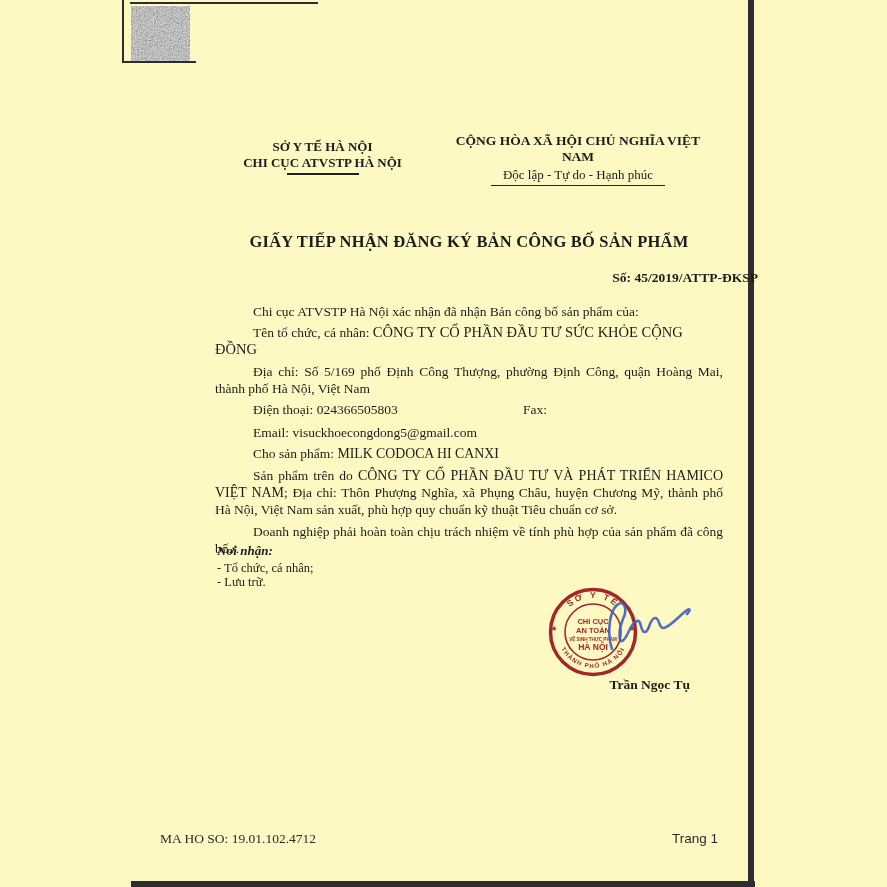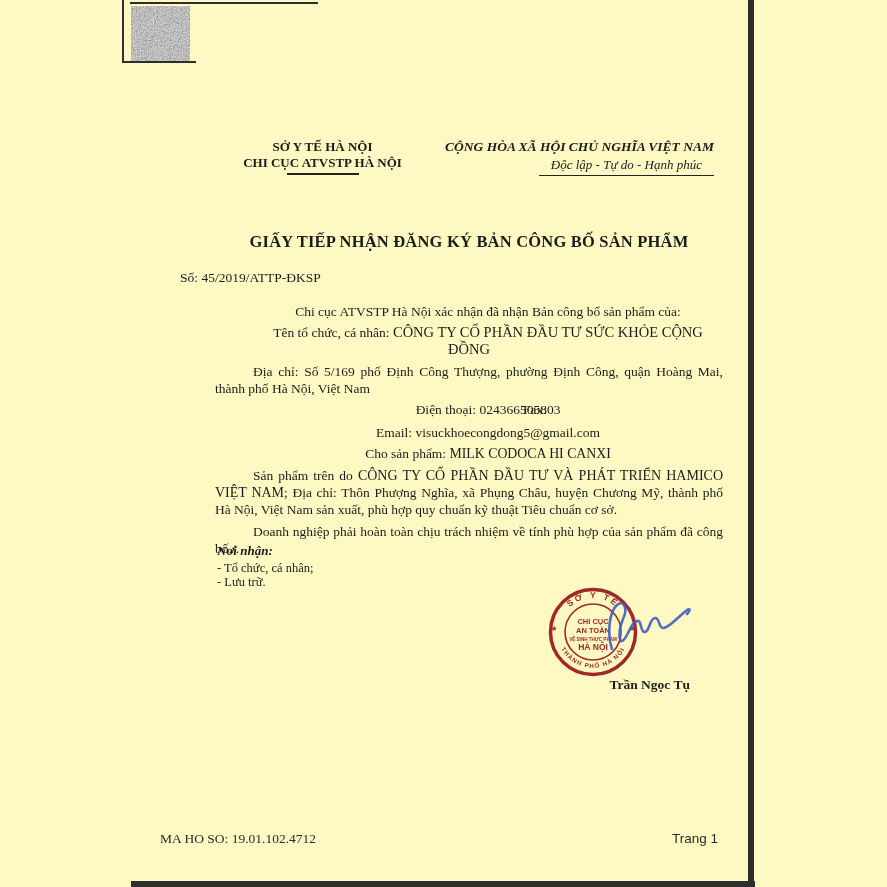--- a/index.html
+++ b/index.html
@@ -12,36 +12,36 @@
   .frame-vline{position:absolute;left:122px;top:0;width:2px;height:63px;background:#2d2d2d;}
   .frame-bline{position:absolute;left:122px;top:61px;width:74px;height:2px;background:#2d2d2d;}
   .frame-tline{position:absolute;left:130px;top:2px;width:188px;height:2px;background:#2d2d2d;}
   .edge-right{position:absolute;left:748px;top:0;width:6px;height:887px;background:#2e2e2e;}
   .edge-bottom{position:absolute;left:131px;top:881px;width:624px;height:6px;background:#2e2e2e;}
 
   
   .hdr-left{position:absolute;left:230px;top:139px;width:185px;text-align:center;
     font-weight:bold;font-size:13px;line-height:16px;}
   .hr-short{width:72px;height:2px;background:#222;margin:2px auto 0;}
-  .hdr-right{position:absolute;left:442px;top:139px;width:272px;text-align:right;font-style:italic;}
+  .hdr-right{position:absolute;left:442px;top:133px;width:272px;text-align:center;}
   .hdr-right .l1{font-weight:bold;font-size:13.5px;line-height:16px;}
   .hdr-right .l2{display:inline-block;font-size:13px;line-height:16px;
     border-bottom:1.5px solid #222;padding:0 12px 2px;}
   .date-line{position:absolute;left:400px;top:188px;width:275px;text-align:right;
     font-style:italic;font-size:13.5px;}
 
   
   .doc-title{position:absolute;left:180px;top:232px;width:578px;text-align:center;
     font-weight:bold;font-size:16.5px;letter-spacing:.2px;}
-  .doc-number{position:absolute;left:180px;top:270px;width:578px;text-align:left;
-    font-weight:normal;font-size:13.5px;}
+  .doc-number{position:absolute;left:180px;top:270px;width:578px;text-align:right;
+    font-weight:bold;font-size:13.5px;}
 
   
   .content{position:absolute;left:215px;top:303px;width:508px;font-size:13.5px;line-height:17px;}
-  .content p{margin:0 0 4px;text-indent:38px;text-align:center;}
+  .content p{margin:0 0 4px;text-indent:38px;}
   .content p.just{text-align:justify;}
   .caps-lg{font-size:14.5px;}
   .caps-md{font-size:14px;}
   .caps-sm{font-size:13.8px;}
   .phone-line{position:relative;}
   .fax{position:absolute;left:308px;top:0;text-indent:0;}
   .mb5{margin-bottom:5px !important;}
   .mb6{margin-bottom:6px !important;}
 
   

